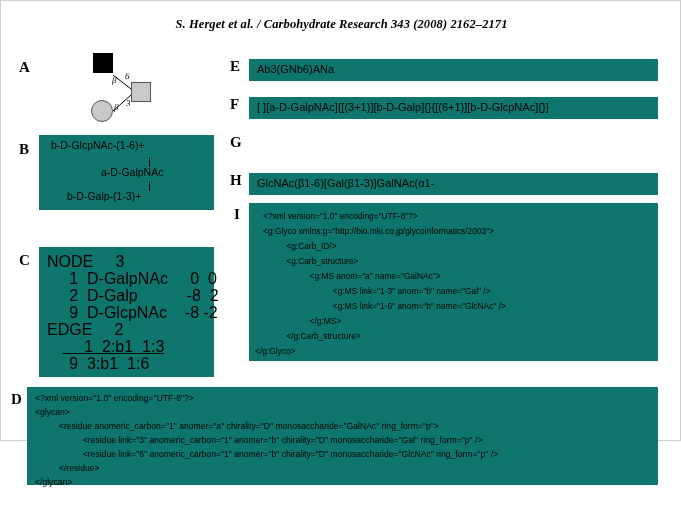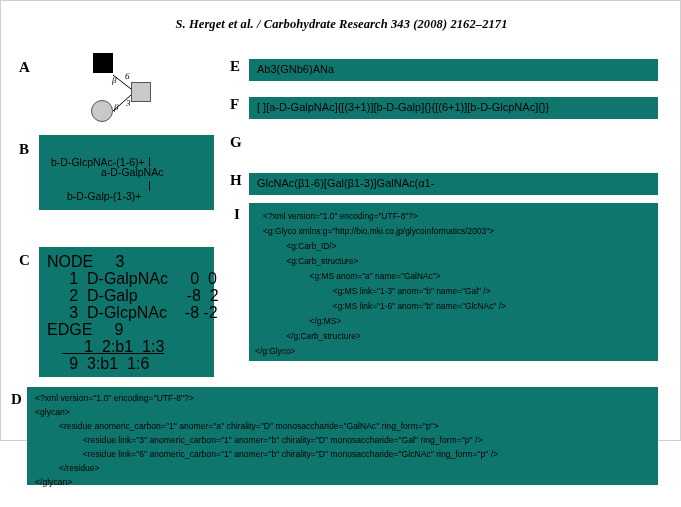--- a/index.html
+++ b/index.html
@@ -169,34 +169,34 @@
     <div class="sq-open" style="left:58px; top:29px;"></div>
     <div class="circ" style="left:18px; top:47px;"></div>
     <div class="lbl" style="left:39px; top:22px;">β</div>
     <div class="lbl" style="left:52px; top:18px;">6</div>
     <div class="lbl" style="left:41px; top:49px;">β</div>
     <div class="lbl" style="left:53px; top:45px;">3</div>
   </div>
 
   <div class="panel-letter" style="left:18px; top:140px;">B</div>
   <div class="gbox" id="panelB-box">
-    <div class="b-line" style="left:12px; top:21px;">b-D-GlcpNAc-(1-6)+</div>
+    <div class="b-line" style="left:12px; top:4px;">b-D-GlcpNAc-(1-6)+</div>
     <div class="b-vert" style="left:110px; top:22px; height:10px;"></div>
     <div class="b-line" style="left:62px; top:31px;">a-D-GalpNAc</div>
     <div class="b-vert" style="left:110px; top:46px; height:10px;"></div>
     <div class="b-line" style="left:28px; top:55px;">b-D-Galp-(1-3)+</div>
   </div>
 
   <div class="panel-letter" style="left:18px; top:251px;">C</div>
   <div class="gbox" id="panelC-box">
     <div class="c-row" style="left:8px;  top:6px;">NODE     3</div>
     <div class="c-row" style="left:8px;  top:23px;">     1  D-GalpNAc     0  0</div>
     <div class="c-row" style="left:8px;  top:40px;">     2  D-Galp           -8  2</div>
-    <div class="c-row" style="left:8px;  top:57px;">     3  D-GlcpNAc    -8 -2</div>
-    <div class="c-row" style="left:8px;  top:74px;">EDGE     9</div>
+    <div class="c-row" style="left:8px;  top:57px;">     9  D-GlcpNAc    -8 -2</div>
+    <div class="c-row" style="left:8px;  top:74px;">EDGE     2</div>
     <div class="c-row" style="left:23px;  top:91px;text-decoration:underline;">     1  2:b1  1:3</div>
     <div class="c-row" style="left:8px;  top:108px;">     9  3:b1  1:6</div>
   </div>
 
   <div class="panel-letter" style="left:10px; top:390px;">D</div>
   <div class="gbox" id="panelD-box">
     <div class="d-row" style="left:8px; top:6px;">&lt;?xml version="1.0" encoding="UTF-8"?&gt;</div>
     <div class="d-row" style="left:8px; top:20px;">&lt;glycan&gt;</div>
     <div class="d-row" style="left:8px; top:34px;">          &lt;residue anomeric_carbon="1" anomer="a" chirality="D" monosaccharide="GalNAc" ring_form="p"&gt;</div>
     <div class="d-row" style="left:8px; top:48px;">                    &lt;residue link="3" anomeric_carbon="1" anomer="b" chirality="D" monosaccharide="Gal" ring_form="p" /&gt;</div>

